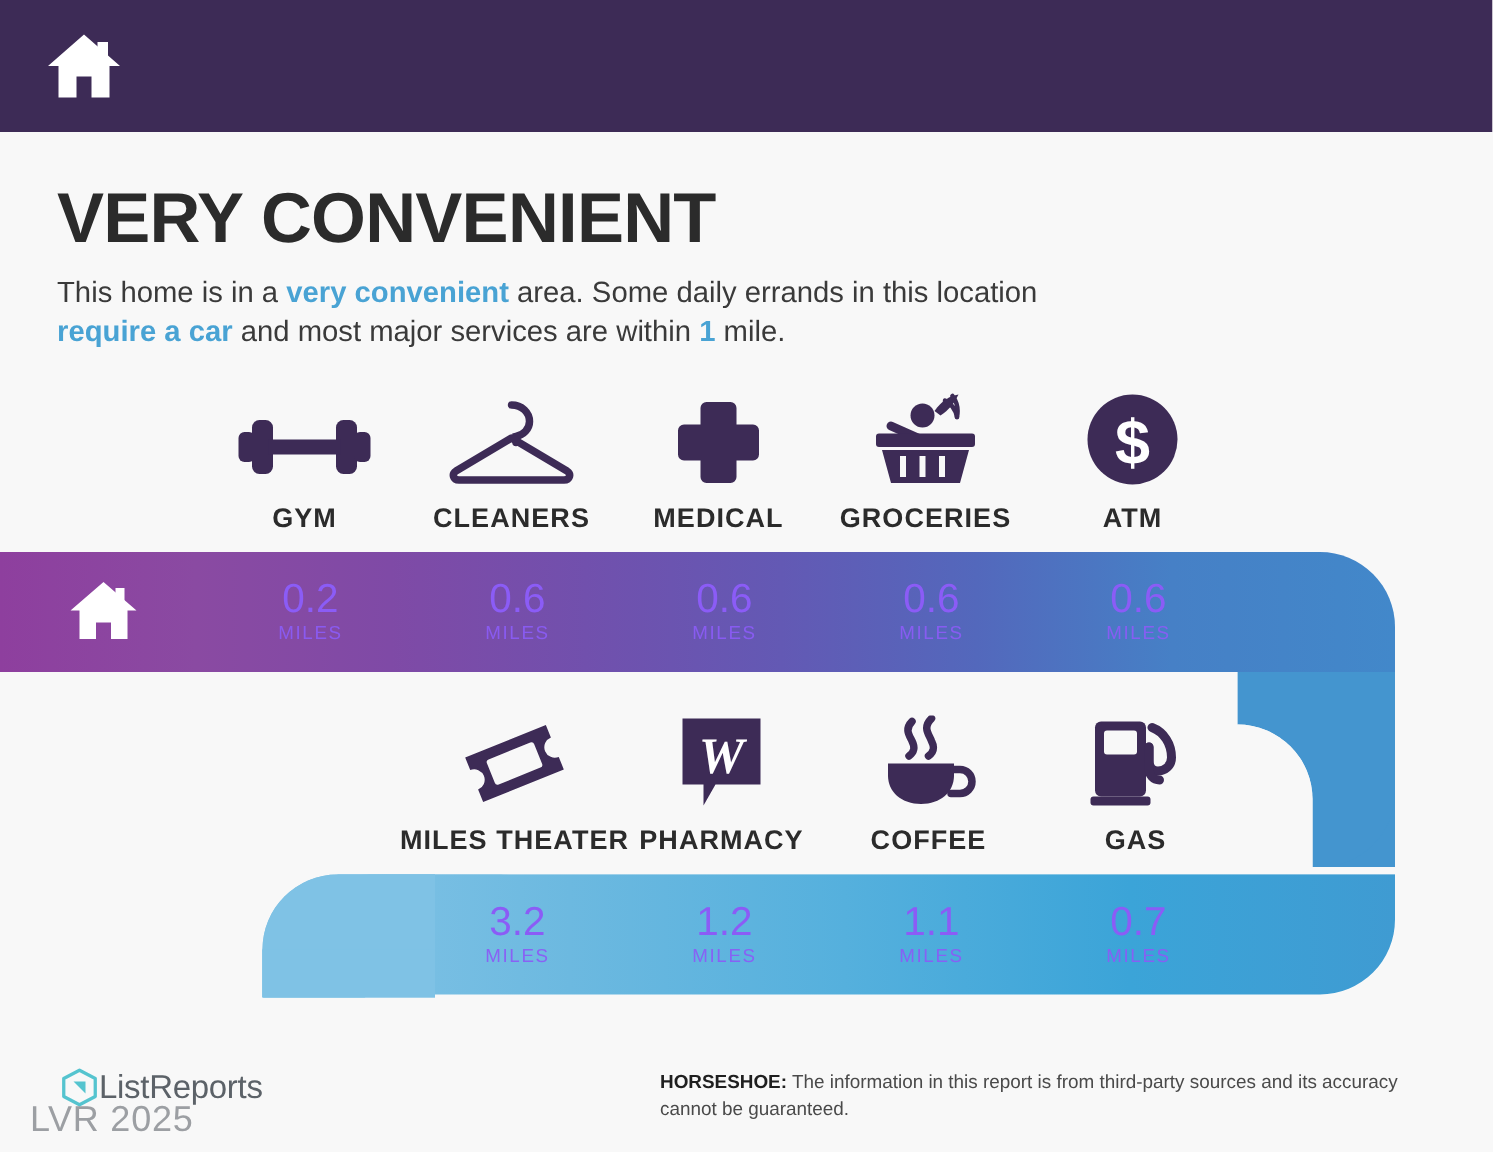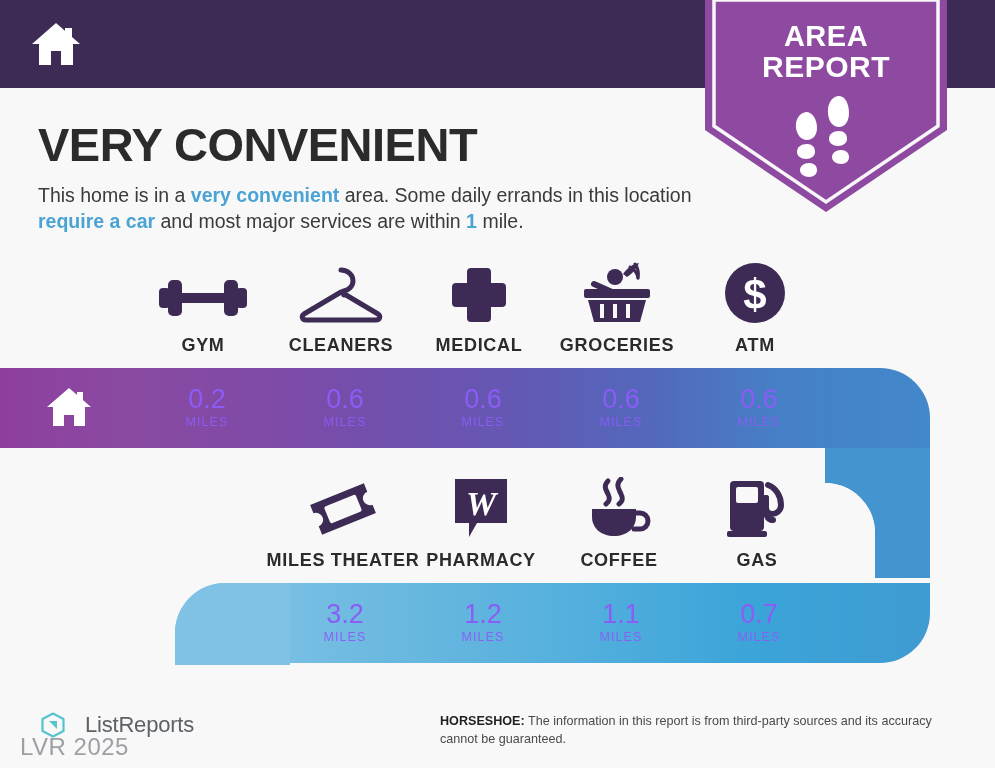--- a/index.html
+++ b/index.html
@@ -84,21 +84,21 @@
   #dist-row-1{left:138px;top:368px;}
   #dist-row-2{left:276px;top:583px;}
 
   .home-marker{
     position:absolute;left:0;top:368px;width:138px;height:78px;
     display:flex;align-items:center;justify-content:center;z-index:3;
   }
 
   
   .logo{
-    position:absolute;left:40px;top:712px;display:flex;align-items:center;gap:19px;z-index:8;
+    position:absolute;left:40px;top:712px;display:flex;align-items:center;gap:0;z-index:8;
   }
   .logo-mark svg{display:block;}
   .logo-text{font-size:22px;color:#5c6268;letter-spacing:-.2px;}
   .watermark{
     position:absolute;left:20px;top:733px;font-size:24px;color:#8d9095;
     opacity:.85;letter-spacing:.5px;z-index:9;
   }
   .disclaimer{
     position:absolute;left:440px;top:712px;width:520px;
     font-size:12.6px;line-height:18px;color:#4a4a4a;z-index:8;
@@ -114,38 +114,20 @@
     <div class="header-inner">
       <span class="house-icon">
         <svg width="52" height="48" viewBox="0 0 52 48">
           <path d="M26 3 L2 24 h7 v21 h12 V31 h10 v14 h12 V24 h7 Z" fill="#ffffff"></path>
           <rect x="35" y="8" width="7" height="11" fill="#ffffff"></rect>
         </svg>
       </span>
     </div>
   </div>
 
-  <div class="badge">
-    <svg width="242" height="212" viewBox="0 0 242 212">
-      <path d="M0 0 H242 V130 L121 212 L0 130 Z" fill="#8e4aa0"></path>
-      <path d="M9 0 H233 V126 L121 202 L9 126 Z" fill="none" stroke="#ffffff" stroke-width="3.5" opacity="0.95"></path>
-      <g fill="#ffffff">
-        <path d="M101 112 c-7 1 -11 8 -10 16 c1 7 5 12 11 12 c6 0 10 -5 10 -12 c0 -8 -4 -16 -11 -16 Z"></path>
-        <path d="M102 144 c-6 0 -10 3 -10 8 c0 4 4 7 9 7 c5 0 9 -3 9 -7 c0 -5 -3 -8 -8 -8 Z"></path>
-        <path d="M104 163 c-5 0 -9 3 -9 7 c0 4 4 7 9 7 c5 0 8 -3 8 -7 c0 -4 -3 -7 -8 -7 Z"></path>
-        <path d="M133 96 c-7 1 -11 9 -10 18 c1 8 5 13 11 13 c6 0 10 -6 10 -14 c0 -9 -4 -18 -11 -17 Z"></path>
-        <path d="M134 131 c-6 0 -10 3 -10 8 c0 4 4 7 9 7 c5 0 9 -3 9 -7 c0 -5 -3 -8 -8 -8 Z"></path>
-        <path d="M136 150 c-5 0 -9 3 -9 7 c0 4 4 7 9 7 c5 0 8 -3 8 -7 c0 -4 -3 -7 -8 -7 Z"></path>
-      </g>
-    </svg>
-    <div class="badge-text">
-      <span>AREA</span>
-      <span class="badge-line2">REPORT</span>
-    </div>
-  </div>
 
   <div class="title">VERY CONVENIENT</div>
   <div class="desc"><span>This home is in a </span><span class="hl">very convenient</span><span> area. Some daily errands in this location </span><span class="hl">require a car</span><span> and most major services are within </span><span class="hl">1</span><span> mile.</span></div>
 
   <div class="ribbon-wrap">
     <svg width="995" height="300" viewBox="0 0 995 300">
       <defs>
         <linearGradient id="g1" x1="0" y1="0" x2="1" y2="0">
           <stop offset="0" stop-color="#8e3f9e"></stop>
           <stop offset="0.14" stop-color="#8a4aa2"></stop>

